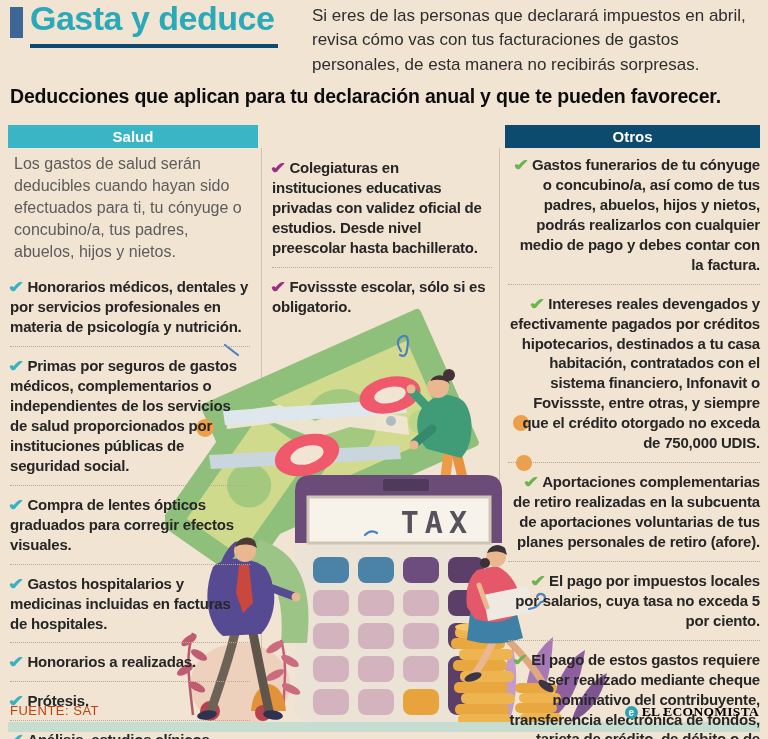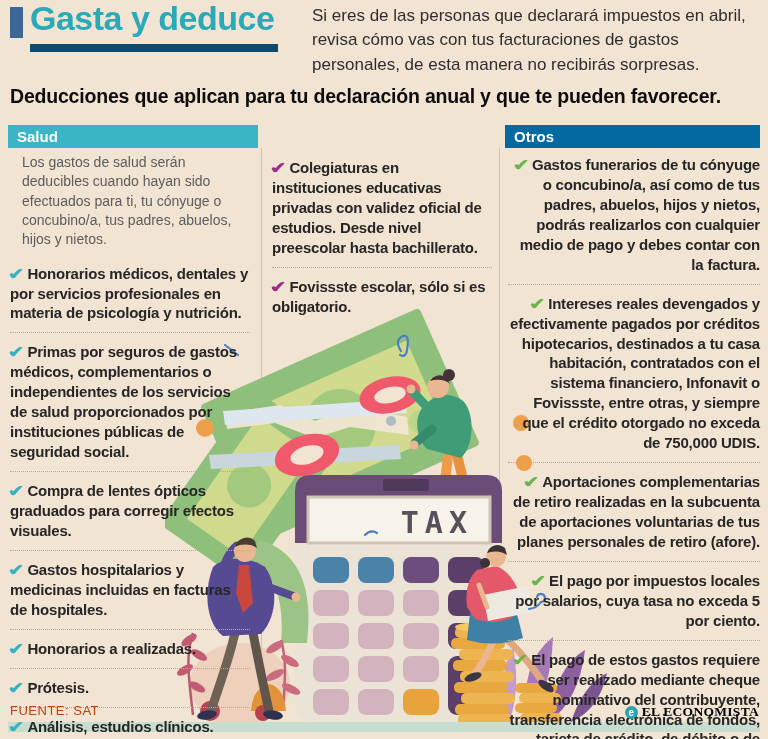--- a/index.html
+++ b/index.html
@@ -1,40 +1,40 @@
 <!DOCTYPE html>
 <html><head>
 <meta charset="utf-8">
 <style>
   html,body{margin:0;padding:0;background:#f1e4d2;}
   .canvas{position:relative;width:768px;height:739px;background:#f1e4d2;overflow:hidden;
           font-family:"Liberation Sans",sans-serif;}
   
   .accent-bar{position:absolute;left:10px;top:7px;width:13px;height:31px;background:#3d6696;}
   .page-title{position:absolute;left:30px;top:-1px;margin:0;font-size:34px;font-weight:800;
-              letter-spacing:-0.5px;color:#2aa9b9;border-bottom:8px solid #0c4a6e;padding:0 4px 6px 0;}
+              letter-spacing:-0.5px;color:#2aa9b9;border-bottom:4px solid #0c4a6e;padding:0 4px 6px 0;}
   .intro-text{position:absolute;left:312px;top:4px;width:452px;margin:0;
               font-size:17px;line-height:1.43;color:#2e2e2e;}
   .headline{position:absolute;left:10px;top:85px;width:752px;margin:0;
             font-size:19.5px;font-weight:800;color:#0d0d0d;letter-spacing:-0.2px;}
   
   .col-bar{position:absolute;top:125px;height:23px;color:#fff;font-size:15px;font-weight:700;
-           line-height:23px;box-sizing:border-box;padding:0 9px;}
+           line-height:23px;box-sizing:border-box;padding:0 9px;text-align:center;}
   .bar-salud{left:8px;width:250px;background:#3ab5c5;}
   .bar-edu{left:266px;width:230px;background:#9c2e88;}
-  .bar-otros{left:505px;width:255px;background:#0369a1;text-align:left;}
+  .bar-otros{left:505px;width:255px;background:#0c4a6e;text-align:center;}
   
   .vdiv{position:absolute;top:148px;width:1px;height:552px;background:#cbb9a6;opacity:.8;}
   .vdiv-1{left:261px;} .vdiv-2{left:499px;}
   
   .col{position:absolute;box-sizing:border-box;z-index:3;}
   .col-salud{left:10px;top:153px;width:240px;}
   .col-edu{left:272px;top:158px;width:220px;}
   .col-otros{left:508px;top:155px;width:252px;text-align:right;}
-  .col-intro{font-size:14px;line-height:1.38;color:#5c5c5c;margin:0 0 14px 12px;}
+  .col-intro{font-size:16px;line-height:1.38;color:#5c5c5c;margin:0 0 14px 4px;}
   .item{font-size:15px;line-height:1.33;font-weight:700;color:#262626;letter-spacing:-0.2px;}
   .item + .item{border-top:1px dotted #b7a995;margin-top:9px;padding-top:9px;}
   .check{display:inline-block;font-size:15px;margin-right:5px;
          transform:scaleX(1.35) rotate(-4deg);transform-origin:center;}
   .check-teal{color:#35b3c3;} .check-purple{color:#9c2e88;} .check-green{color:#6cb44d;}
   
   .source-label{position:absolute;left:10px;top:703px;font-size:13px;color:#c2410c;
                 letter-spacing:.5px;z-index:4;}
   .brand{position:absolute;right:9px;top:704px;display:flex;align-items:center;gap:4px;z-index:4;}
   .brand-logo{width:13px;height:13px;border-radius:50%;background:#2fa3ad;color:#fff;

